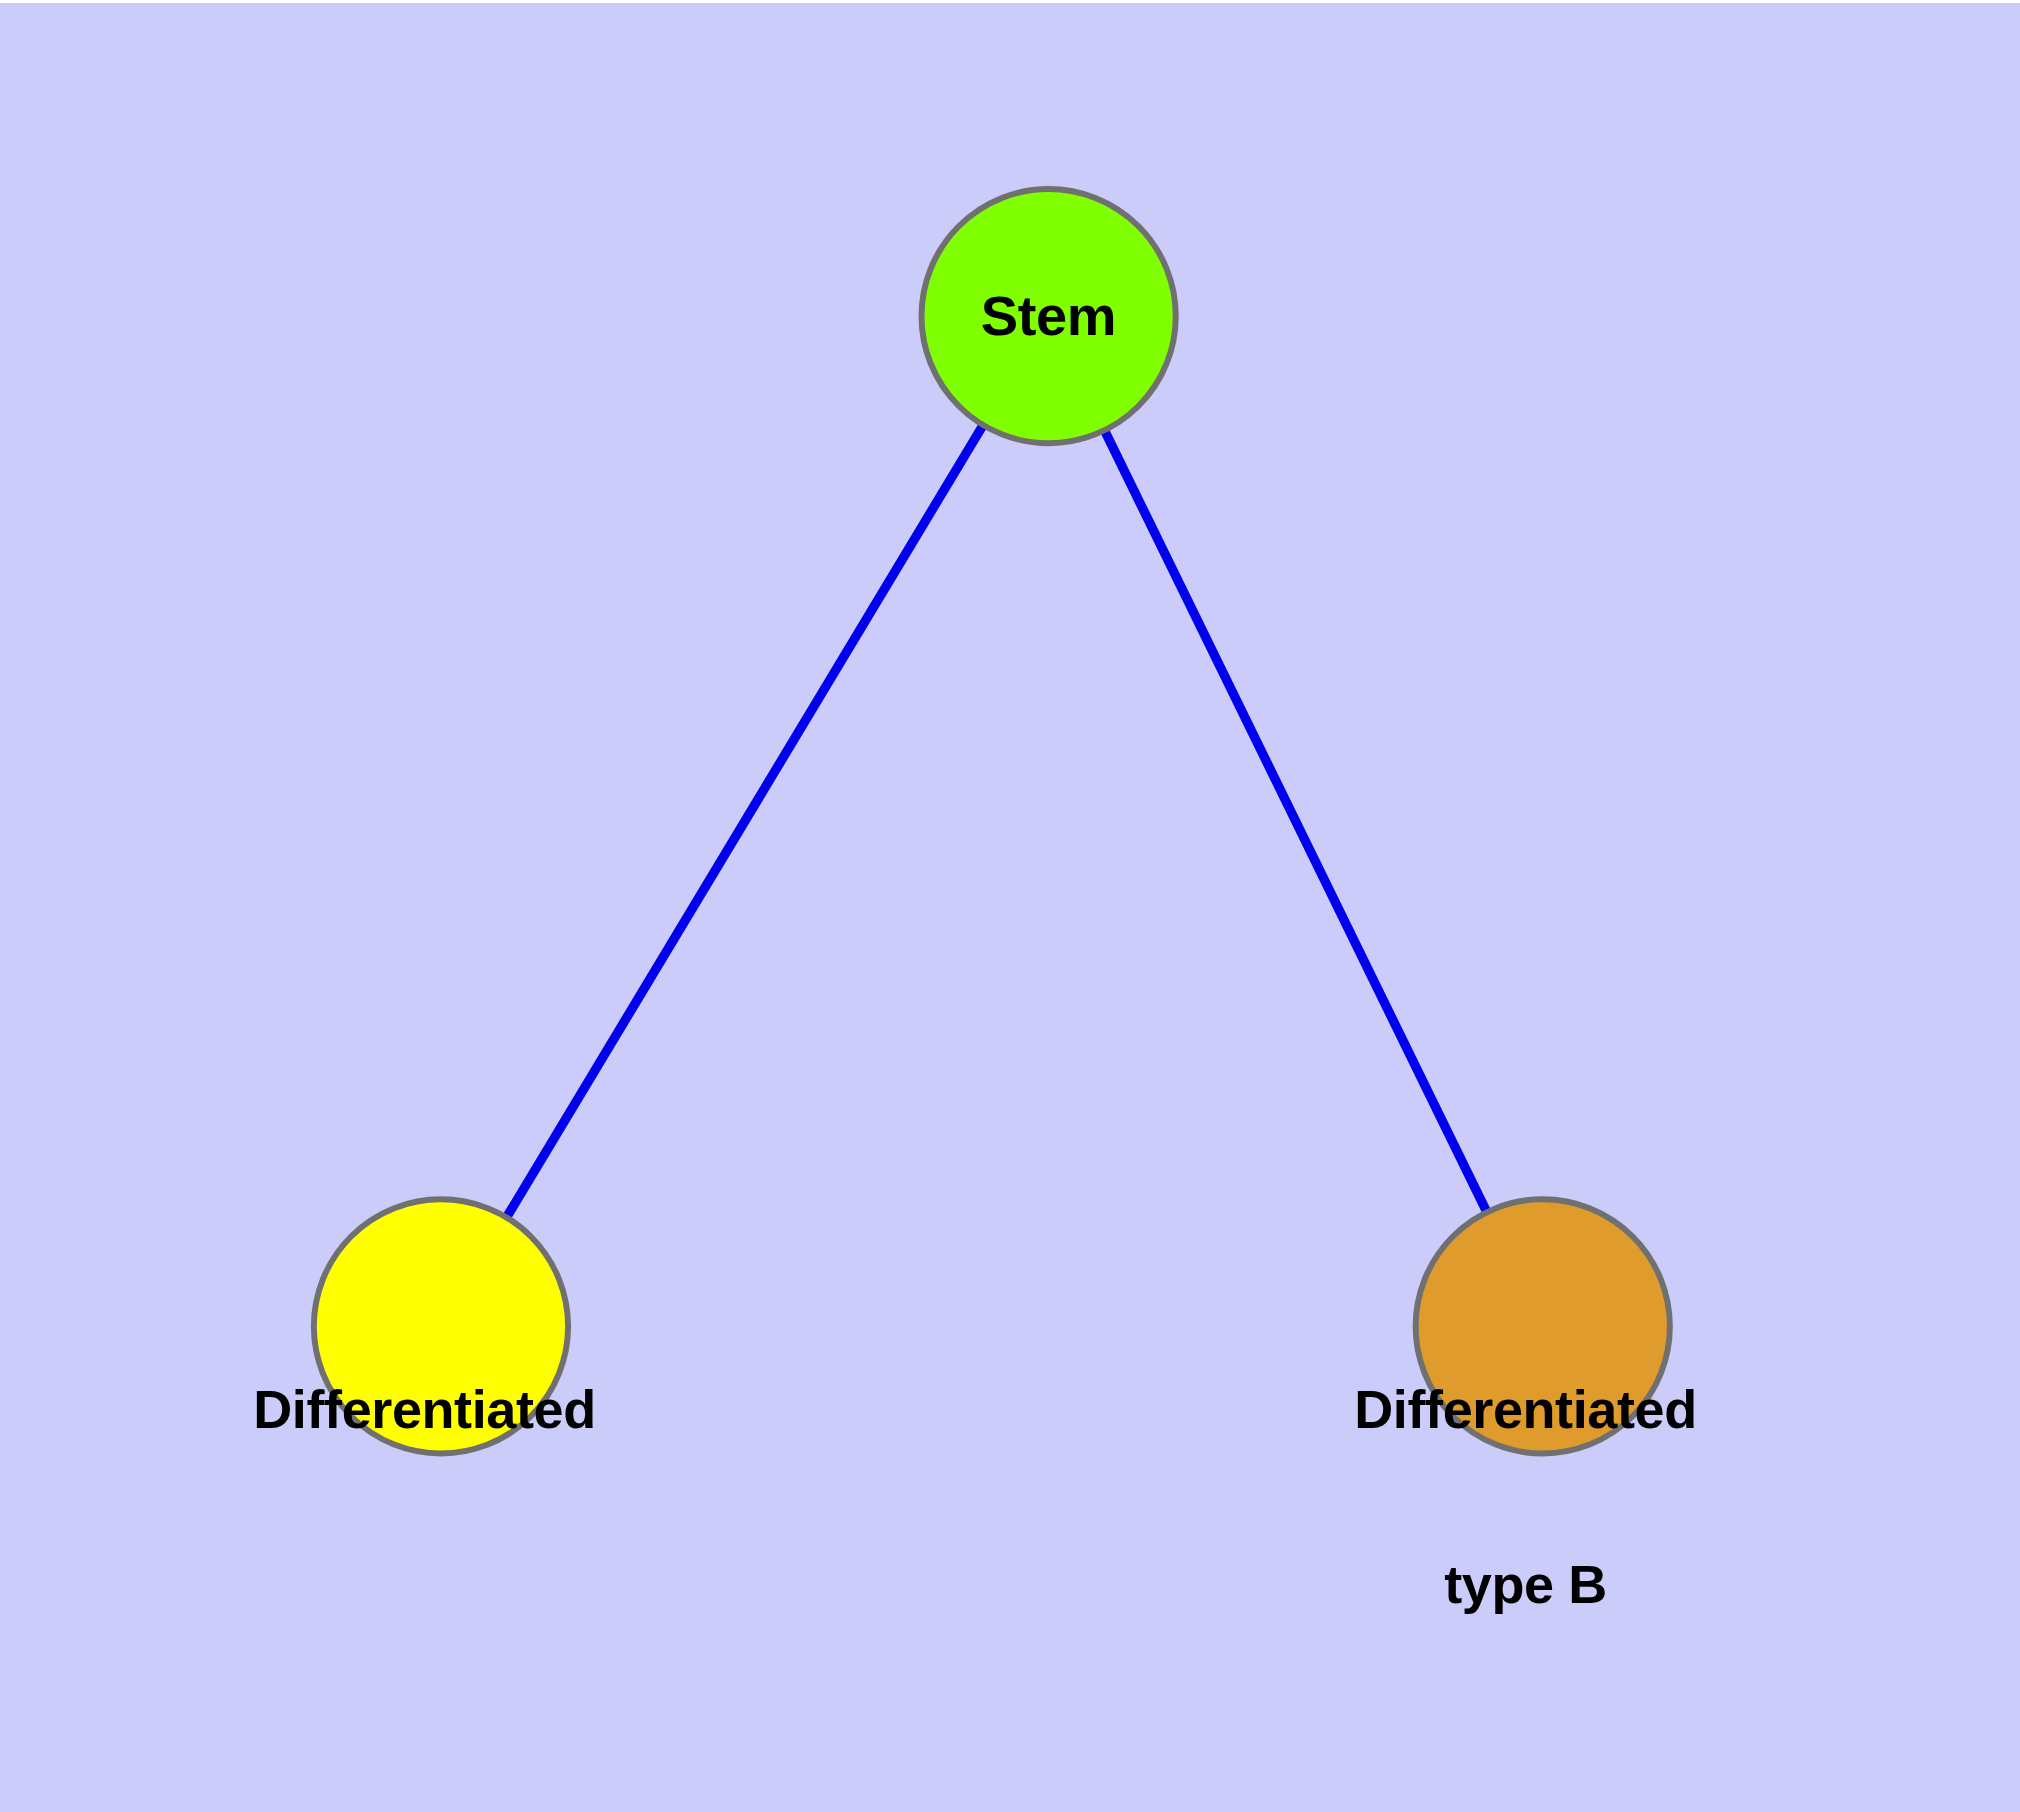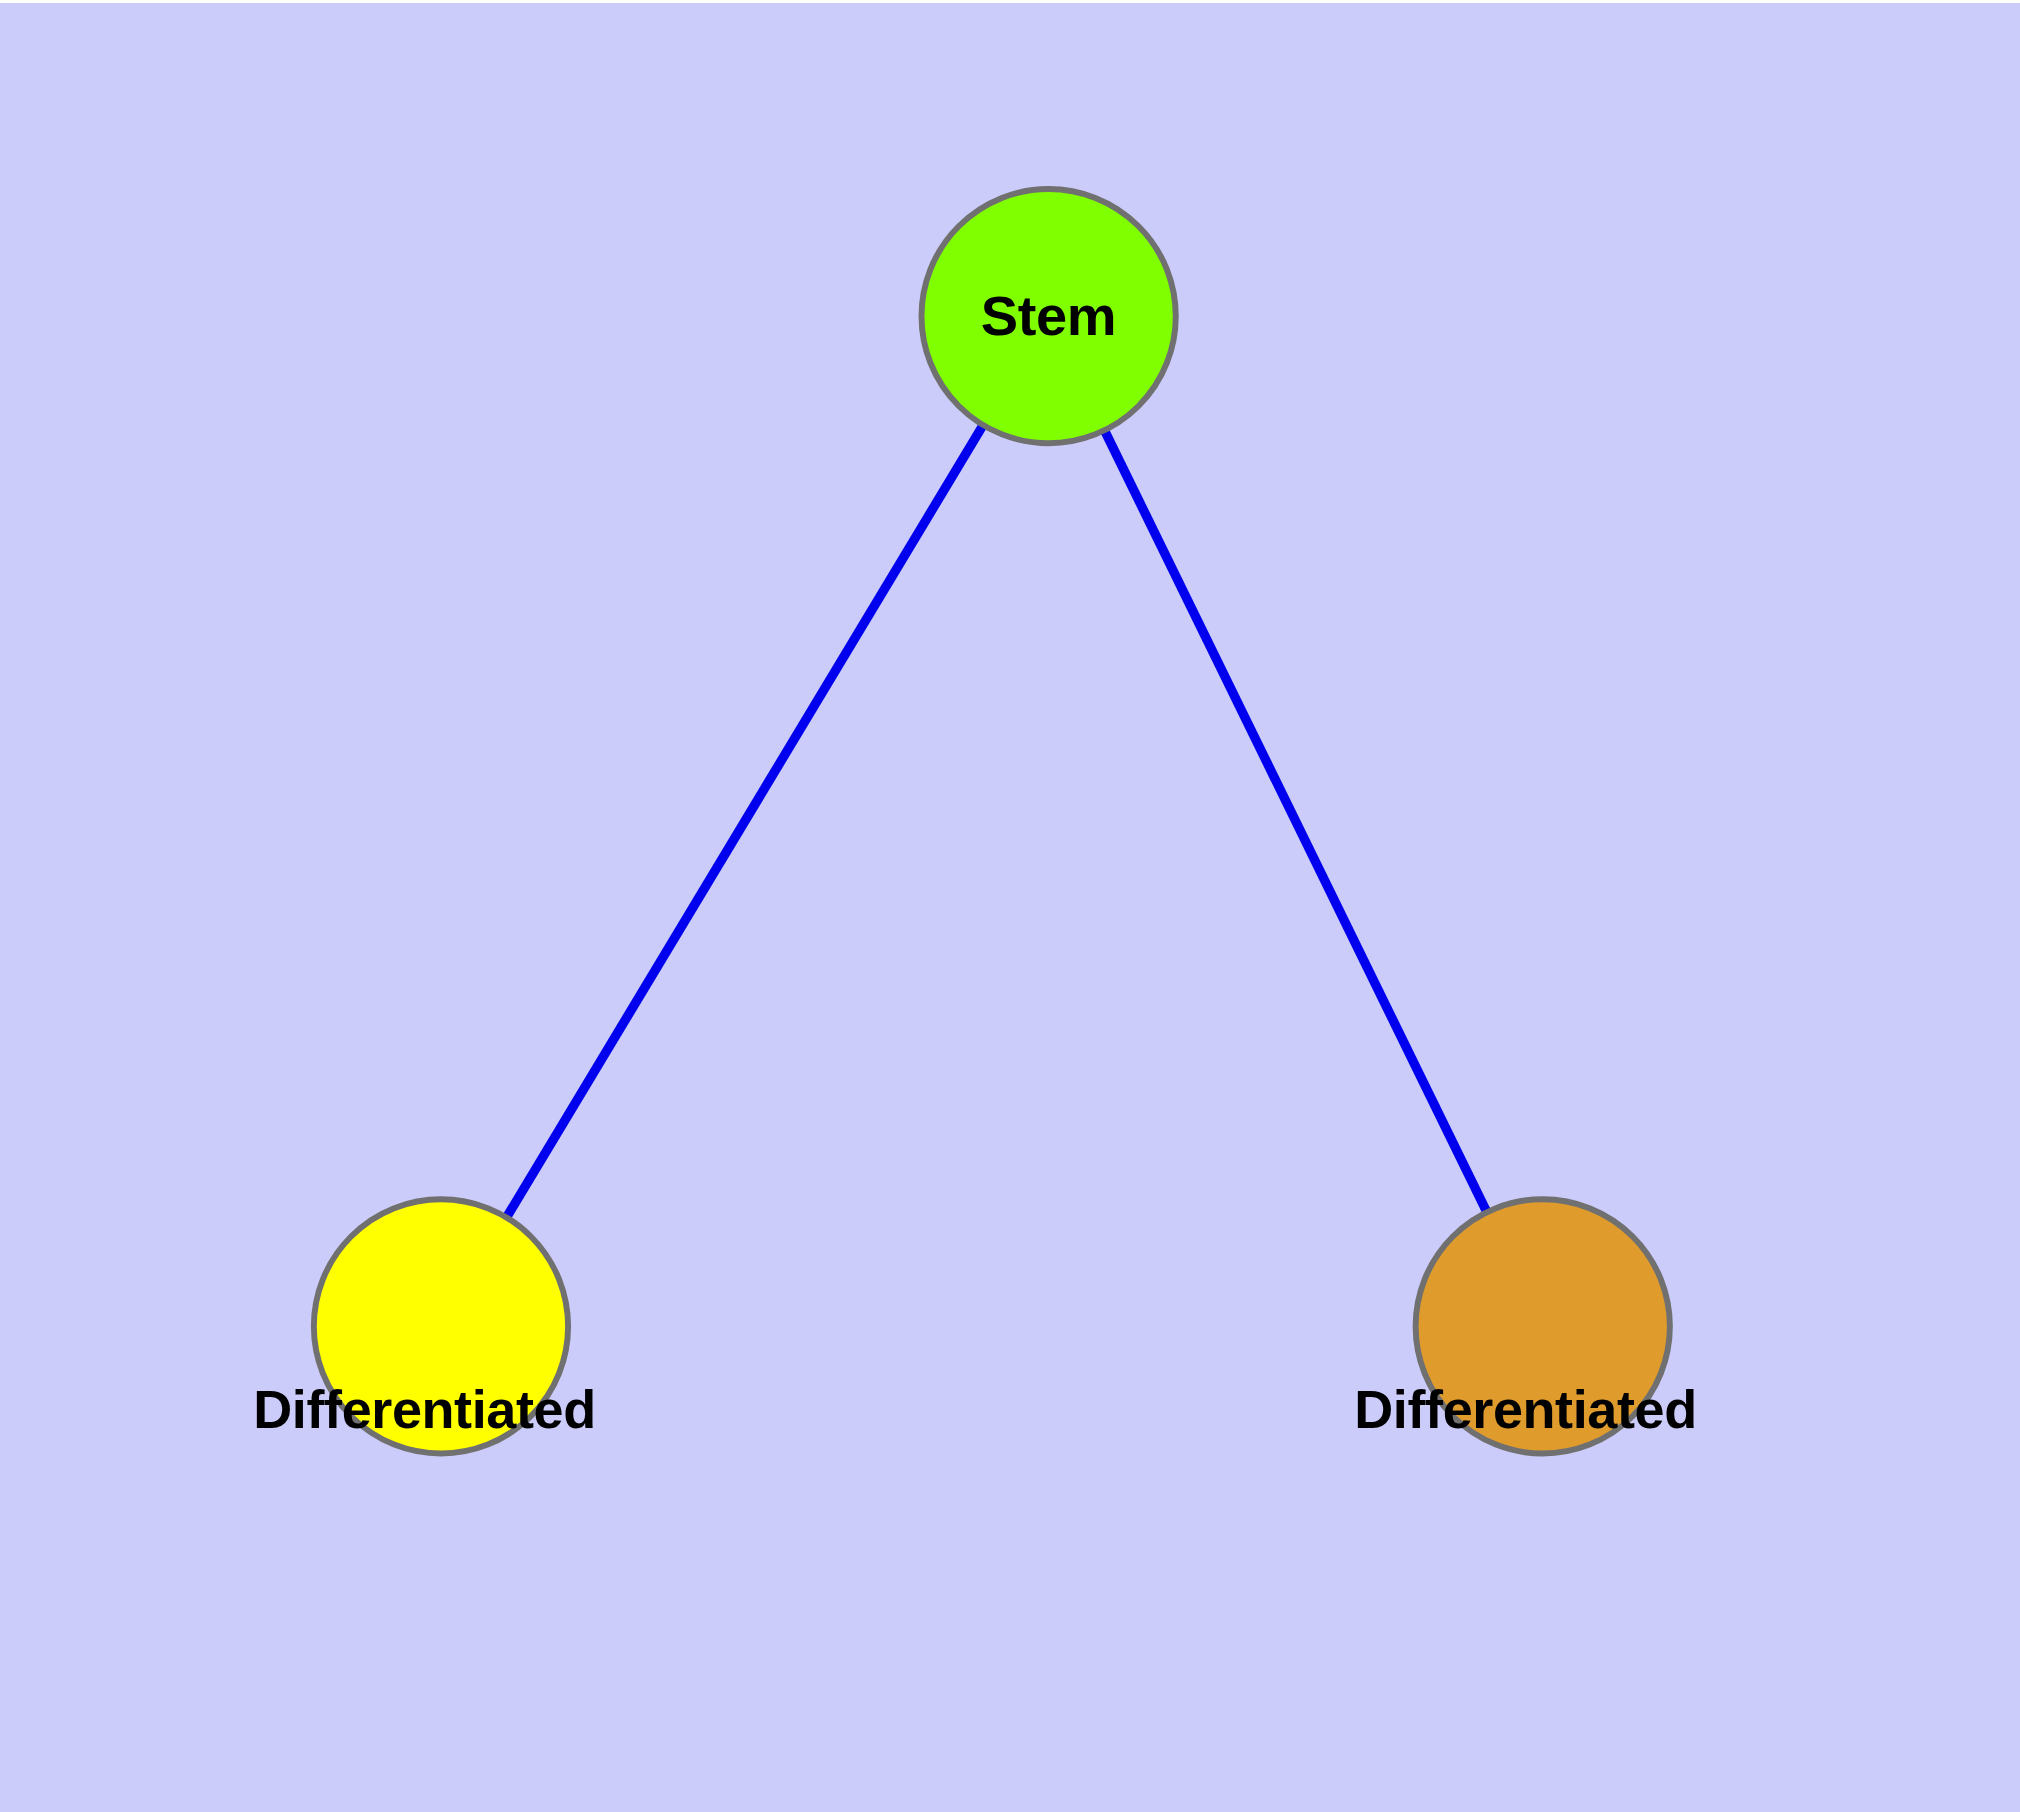--- a/index.html
+++ b/index.html
@@ -82,16 +82,17 @@
   </svg>
 
   <div class="node-label label-stem">Stem</div>
 
   <div class="node-label label-a">
     <div>Differentiated</div>
   </div>
 
   <div class="node-label label-b">
     <div>Differentiated</div>
+    <div>type B</div>
   </div>
 
 </div>
 
 
 </body></html>

